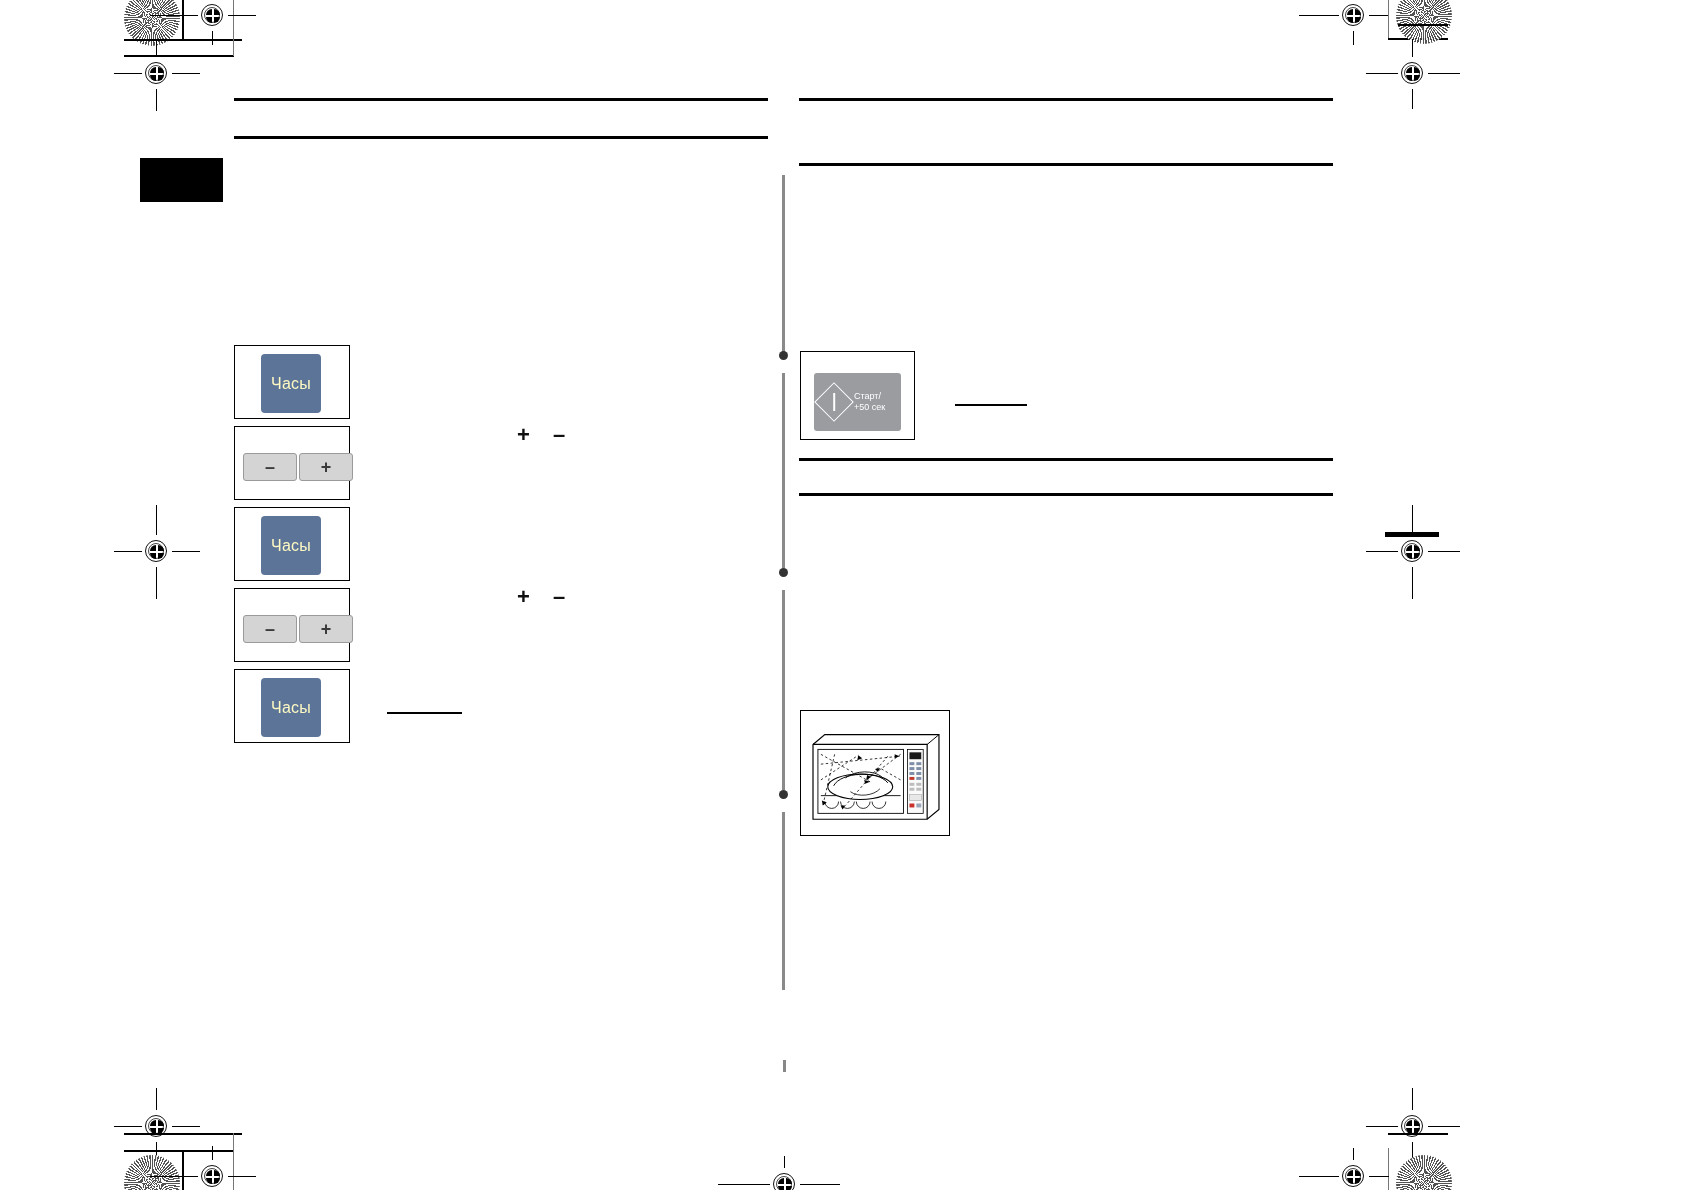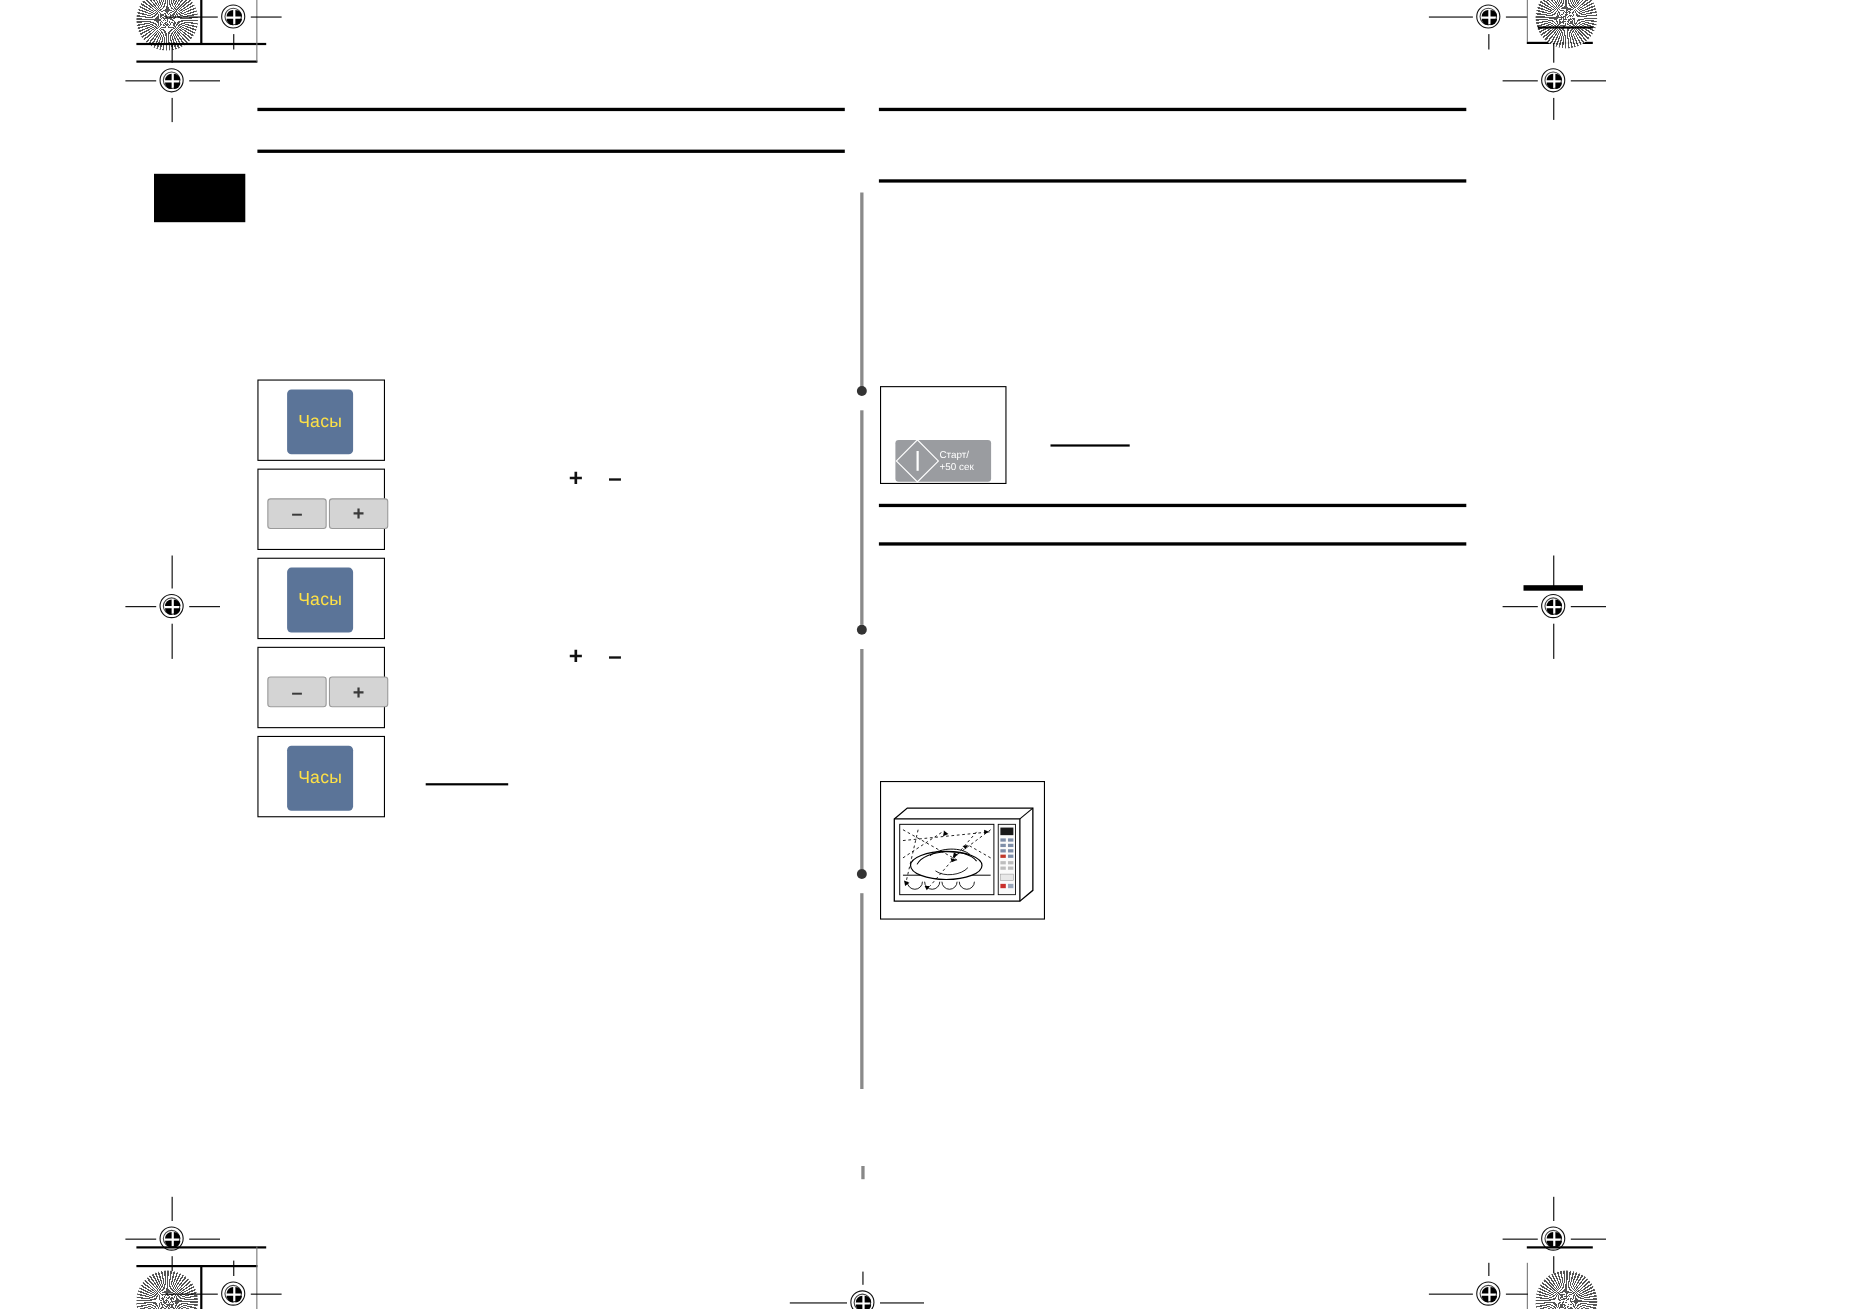--- a/index.html
+++ b/index.html
@@ -37,21 +37,21 @@
 
   .underline{position:absolute;height:2px;background:#000;}
 
   .blackbox{position:absolute;background:#000;}
 
   
   .figbox{position:absolute;border:1.5px solid #000;background:#fff;box-sizing:border-box;}
 
   .keycap-blue{position:absolute;background:#5b7498;border-radius:4px;
       display:flex;align-items:center;justify-content:center;
-      color:#fde047;font-size:16px;letter-spacing:.2px;}
+      color:#fef9c3;font-size:16px;letter-spacing:.2px;}
   .keycap-gray{position:absolute;background:#d4d4d4;border:1px solid #9a9a9a;
       border-radius:3px;display:flex;align-items:center;justify-content:center;
       color:#3a3a3a;font-size:18px;font-weight:700;box-sizing:border-box;}
   .keycap-dark{position:absolute;background:#9a9ca0;border-radius:3px;
       display:flex;align-items:center;justify-content:flex-start;
       color:#fff;box-sizing:border-box;padding-left:6px;}
   .keycap-dark .lbl{font-size:9px;line-height:11px;margin-left:6px;white-space:pre-line;}
 
   .plusminus{position:absolute;font-size:22px;font-weight:700;color:#111;
       font-family:"Liberation Sans",sans-serif;}
@@ -275,21 +275,21 @@
 
 <div class="vdivider" style="left:782px;top:175px;width:3px;height:178px;"></div>
 <div class="bullet" style="left:779px;top:351px;"></div>
 <div class="vdivider" style="left:782px;top:373px;width:3px;height:195px;"></div>
 <div class="bullet" style="left:779px;top:568px;"></div>
 <div class="vdivider" style="left:782px;top:590px;width:3px;height:200px;"></div>
 <div class="bullet" style="left:779px;top:790px;"></div>
 <div class="vdivider" style="left:782px;top:812px;width:3px;height:178px;"></div>
 
 <div class="figbox" style="left:800px;top:351px;width:115px;height:89px;">
-  <div class="keycap-dark" style="left:13px;top:21px;width:87px;height:38px;margin-top:27px;">
+  <div class="keycap-dark" style="left:13px;top:21px;width:87px;height:58px;">
     <span class="diamond">
       <span class="bar"></span>
     </span>
     <span class="lbl"><span>Старт/</span><br><span>+50 сек</span></span>
   </div>
 </div>
 
 <div class="underline" style="left:955px;top:404px;width:72px;"></div>
 
 <div class="rule" style="left:799px;top:458px;width:534px;"></div>

